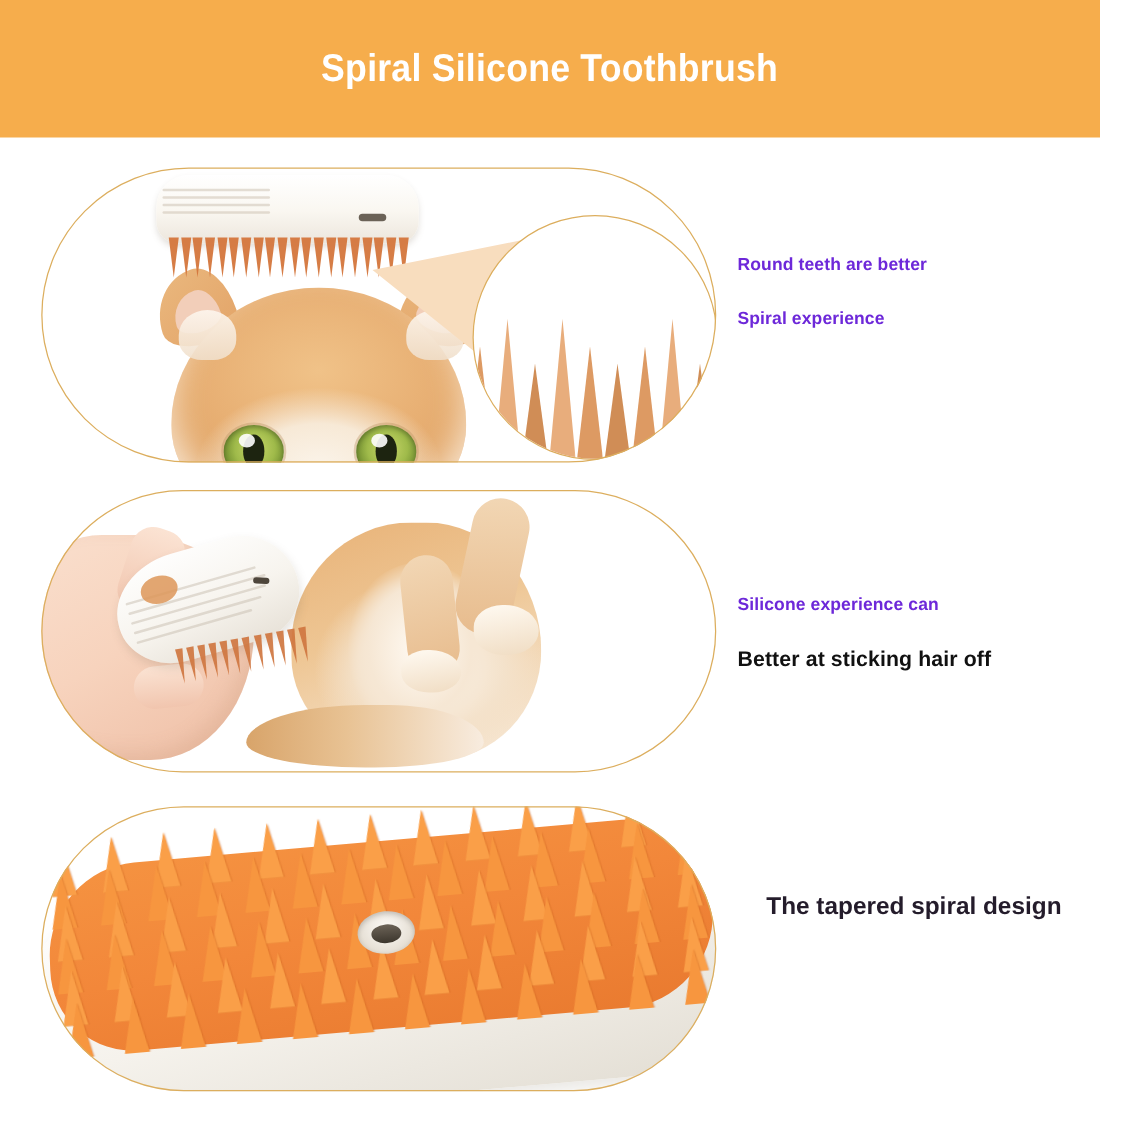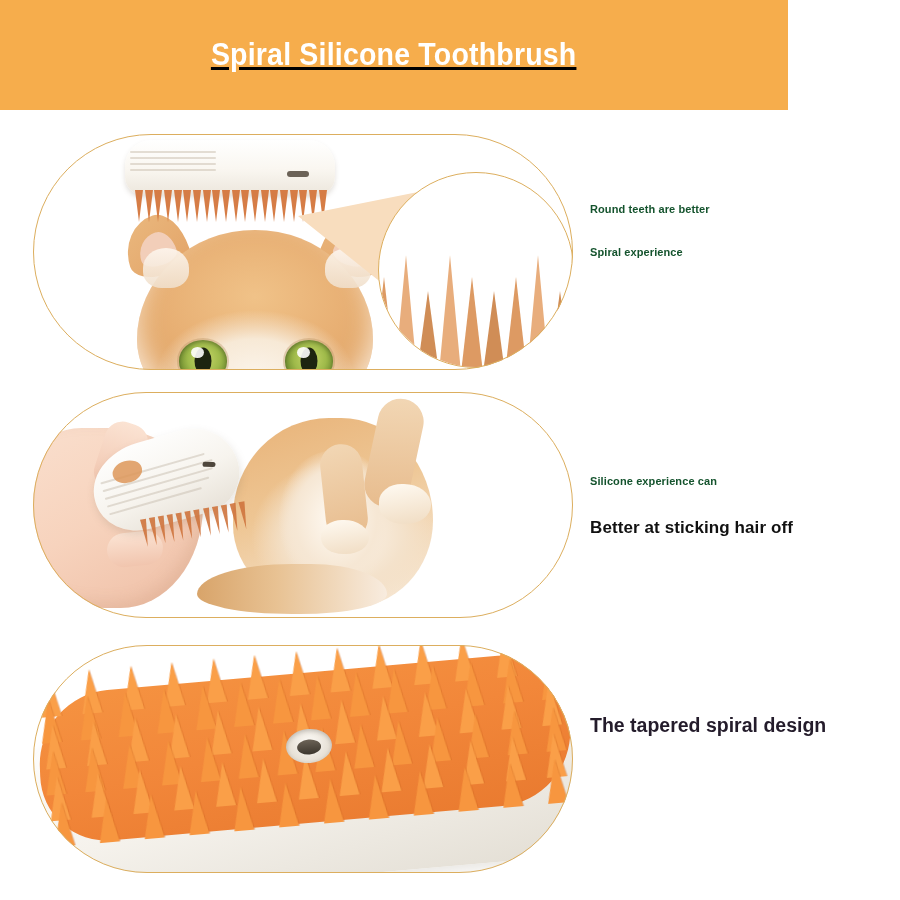--- a/index.html
+++ b/index.html
@@ -6,23 +6,23 @@
   body{
     width:900px;height:900px;
     background:#ffffff;
     font-family:"Liberation Sans","DejaVu Sans",sans-serif;
     overflow:hidden;position:relative;
   }
   .page{position:relative;width:900px;height:900px;background:#fff;}
 
   
   .header{
-    position:absolute;left:0;top:0;width:788px;height:110px;
+    position:absolute;left:0;top:0;width:880px;height:110px;
     background:#f6ad4c;
-    display:flex;align-items:center;justify-content:center;text-decoration:underline;
+    display:flex;align-items:center;justify-content:center;
   }
   .header-title{
     color:#ffffff;
     font-size:31px;
     font-weight:bold;
     letter-spacing:.2px;
     font-family:"Liberation Sans","DejaVu Sans",sans-serif;
     transform:scaleX(.92);
     white-space:nowrap;
   }
@@ -256,30 +256,30 @@
   }
   .nozzle-in{
     position:absolute;left:50%;top:52%;width:24px;height:15px;transform:translate(-50%,-50%);
     border-radius:50%;
     background:linear-gradient(180deg,#6c6357,#3c362d);
   }
 
   
   .txt{position:absolute;}
   .t-small{
-    font-size:11px;font-weight:bold;color:#14532d;
+    font-size:14px;font-weight:bold;color:#6d28d9;
     letter-spacing:.1px;white-space:nowrap;
   }
   .t-med{
     font-size:17px;font-weight:bold;color:#111111;
     letter-spacing:.1px;white-space:nowrap;
   }
   .t-big{
     font-size:19.5px;font-weight:bold;color:#241c2b;
-    line-height:23px;white-space:nowrap;
+    line-height:23px;white-space:nowrap;margin-left:23px;
   }
   .s1-l1{left:590px;top:203px;}
   .s1-l2{left:590px;top:246px;}
   .s2-l1{left:590px;top:475px;}
   .s2-l2{left:590px;top:518px;}
   .s3-l1{left:590px;top:714px;}
   .s3-l2{left:590px;top:790px;}
 </style>
 </head>
 <body>

